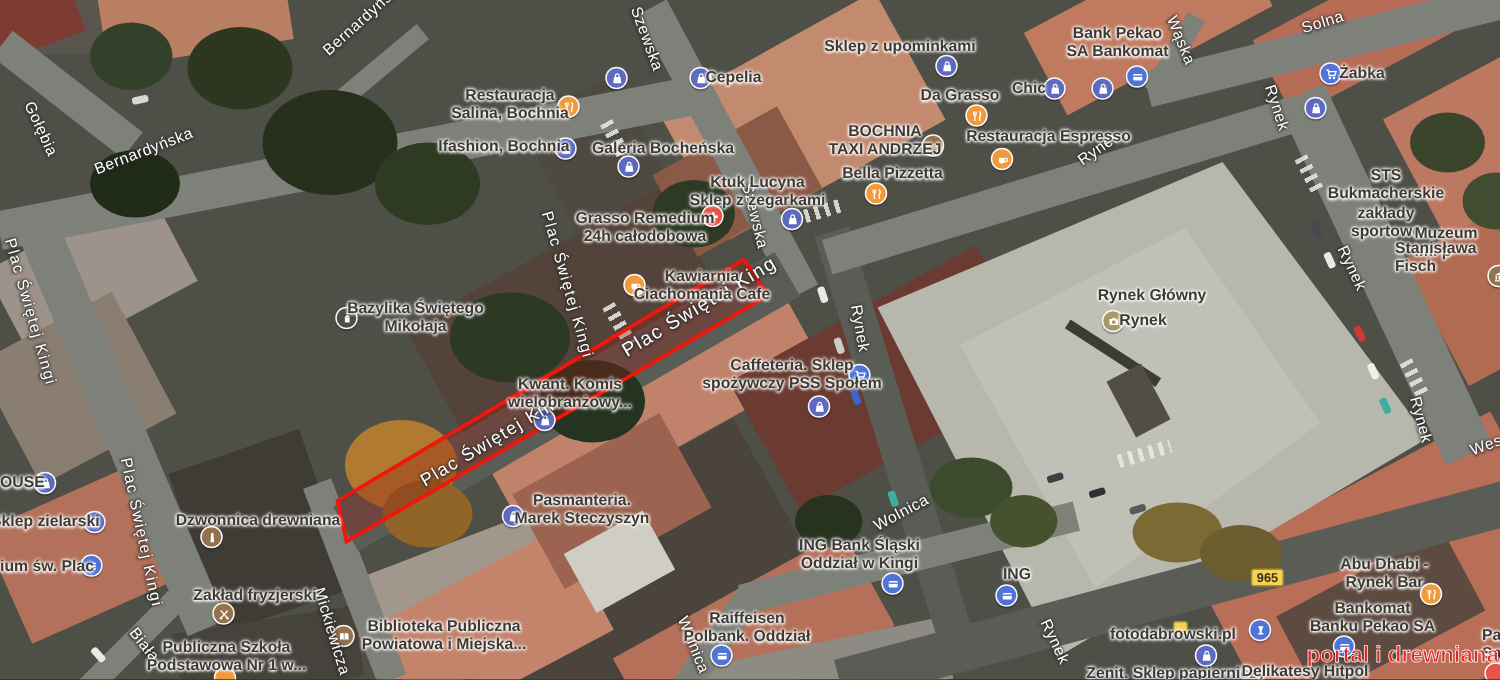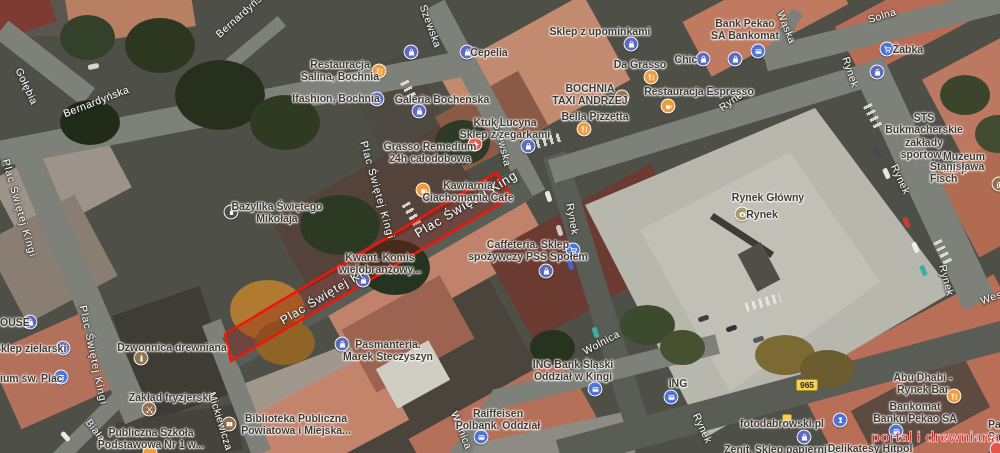--- a/index.html
+++ b/index.html
@@ -192,21 +192,21 @@
       <span class="lbl poi" style="left: 930px; top: 172px; transform: translate(0px, -50%); text-align: left;">Stanisława Fisch</span>
       <span class="lbl poi" style="left: 0px; top: 322px; transform: translate(0px, -50%); text-align: right;">OUSE</span>
       <span class="lbl poi" style="left: -6px; top: 348px; transform: translate(0px, -50%); text-align: left;">Sklep zielarski</span>
       <span class="lbl poi" style="left: 0px; top: 378px; transform: translate(0px, -50%); text-align: left;">ium św. Plac</span>
       <span class="lbl poi" style="left: 172px; top: 347px; transform: translate(-50%, -50%);">Dzwonnica drewniana</span>
       <span class="lbl poi" style="left: 170px; top: 397px; transform: translate(-50%, -50%);">Zakład fryzjerski</span>
       <span class="lbl poi" style="left: 151px; top: 438px; transform: translate(-50%, -50%);">Publiczna Szkoła
 Podstawowa Nr 1 w...</span>
       <span class="lbl poi" style="left: 296px; top: 424px; transform: translate(-50%, -50%);">Biblioteka Publiczna
 Powiatowa i Miejska...</span>
-      <span class="lbl poi" style="left: 388px; top: 350px; transform: translate(-50%, -50%); text-align: center;">Pasmanteria.
+      <span class="lbl poi" style="left: 388px; top: 340px; transform: translate(-50%, -50%); text-align: center;">Pasmanteria.
 Marek Steczyszyn</span>
       <span class="lbl poi" style="left: 573px; top: 370px; transform: translate(-50%, -50%);">ING Bank Śląski
 Oddział w Kingi</span>
       <span class="lbl poi" style="left: 498px; top: 419px; transform: translate(-50%, -50%);">Raiffeisen
 Polbank. Oddział</span>
       <span class="lbl poi" style="left: 678px; top: 383px; transform: translate(-50%, -50%);">ING</span>
       <span class="lbl poi" style="left: 923px; top: 383px; transform: translate(-50%, -50%);">Abu Dhabi - Rynek Bar</span>
       <span class="lbl poi" style="left: 915px; top: 412px; transform: translate(-50%, -50%);">Bankomat
 Banku Pekao SA</span>
       <span class="lbl poi" style="left: 782px; top: 423px; transform: translate(-50%, -50%);">fotodabrowski.pl</span>
@@ -447,18 +447,18 @@
           <path d="M3.4 4.6h5.2l.6 5H2.8z" fill="#fff"></path>
           <path d="M4.6 4.6V3.4a1.4 1.4 0 0 1 2.8 0v1.2" fill="none" stroke="#fff" stroke-width="1"></path>
         </svg>
       </span>
       <span class="pic" style="background: rgb(79, 116, 214); color: rgb(79, 116, 214); left: 840px; top: 420px; transform: translate(-50%, -50%);">
         <svg viewBox="0 0 12 12">
           <path d="M3.8 2.4h4.4L6.9 5.6v2.2h1.2v1.2H3.9V7.8h1.2V5.6z" fill="#fff"></path>
         </svg>
       </span>
       <span class="pic" style="background: rgb(232, 84, 74); color: rgb(232, 84, 74); left: 997px; top: 449px; transform: translate(-50%, -50%);"></span>
-      <span class="shield" style="left: 807px; top: 385px; transform: translate(-50%, -50%);">965</span>
+      <span class="shield" style="left: 845px; top: 385px; transform: translate(-50%, -50%);">965</span>
       <span class="shield" style="left: 787px; top: 418px; transform: translate(-50%, -50%);"></span>
     </div>
 
   <div id="wm2" style="color: rgb(226, 40, 34);">portal i drewniana</div>
 </div>
 
 </body></html>

